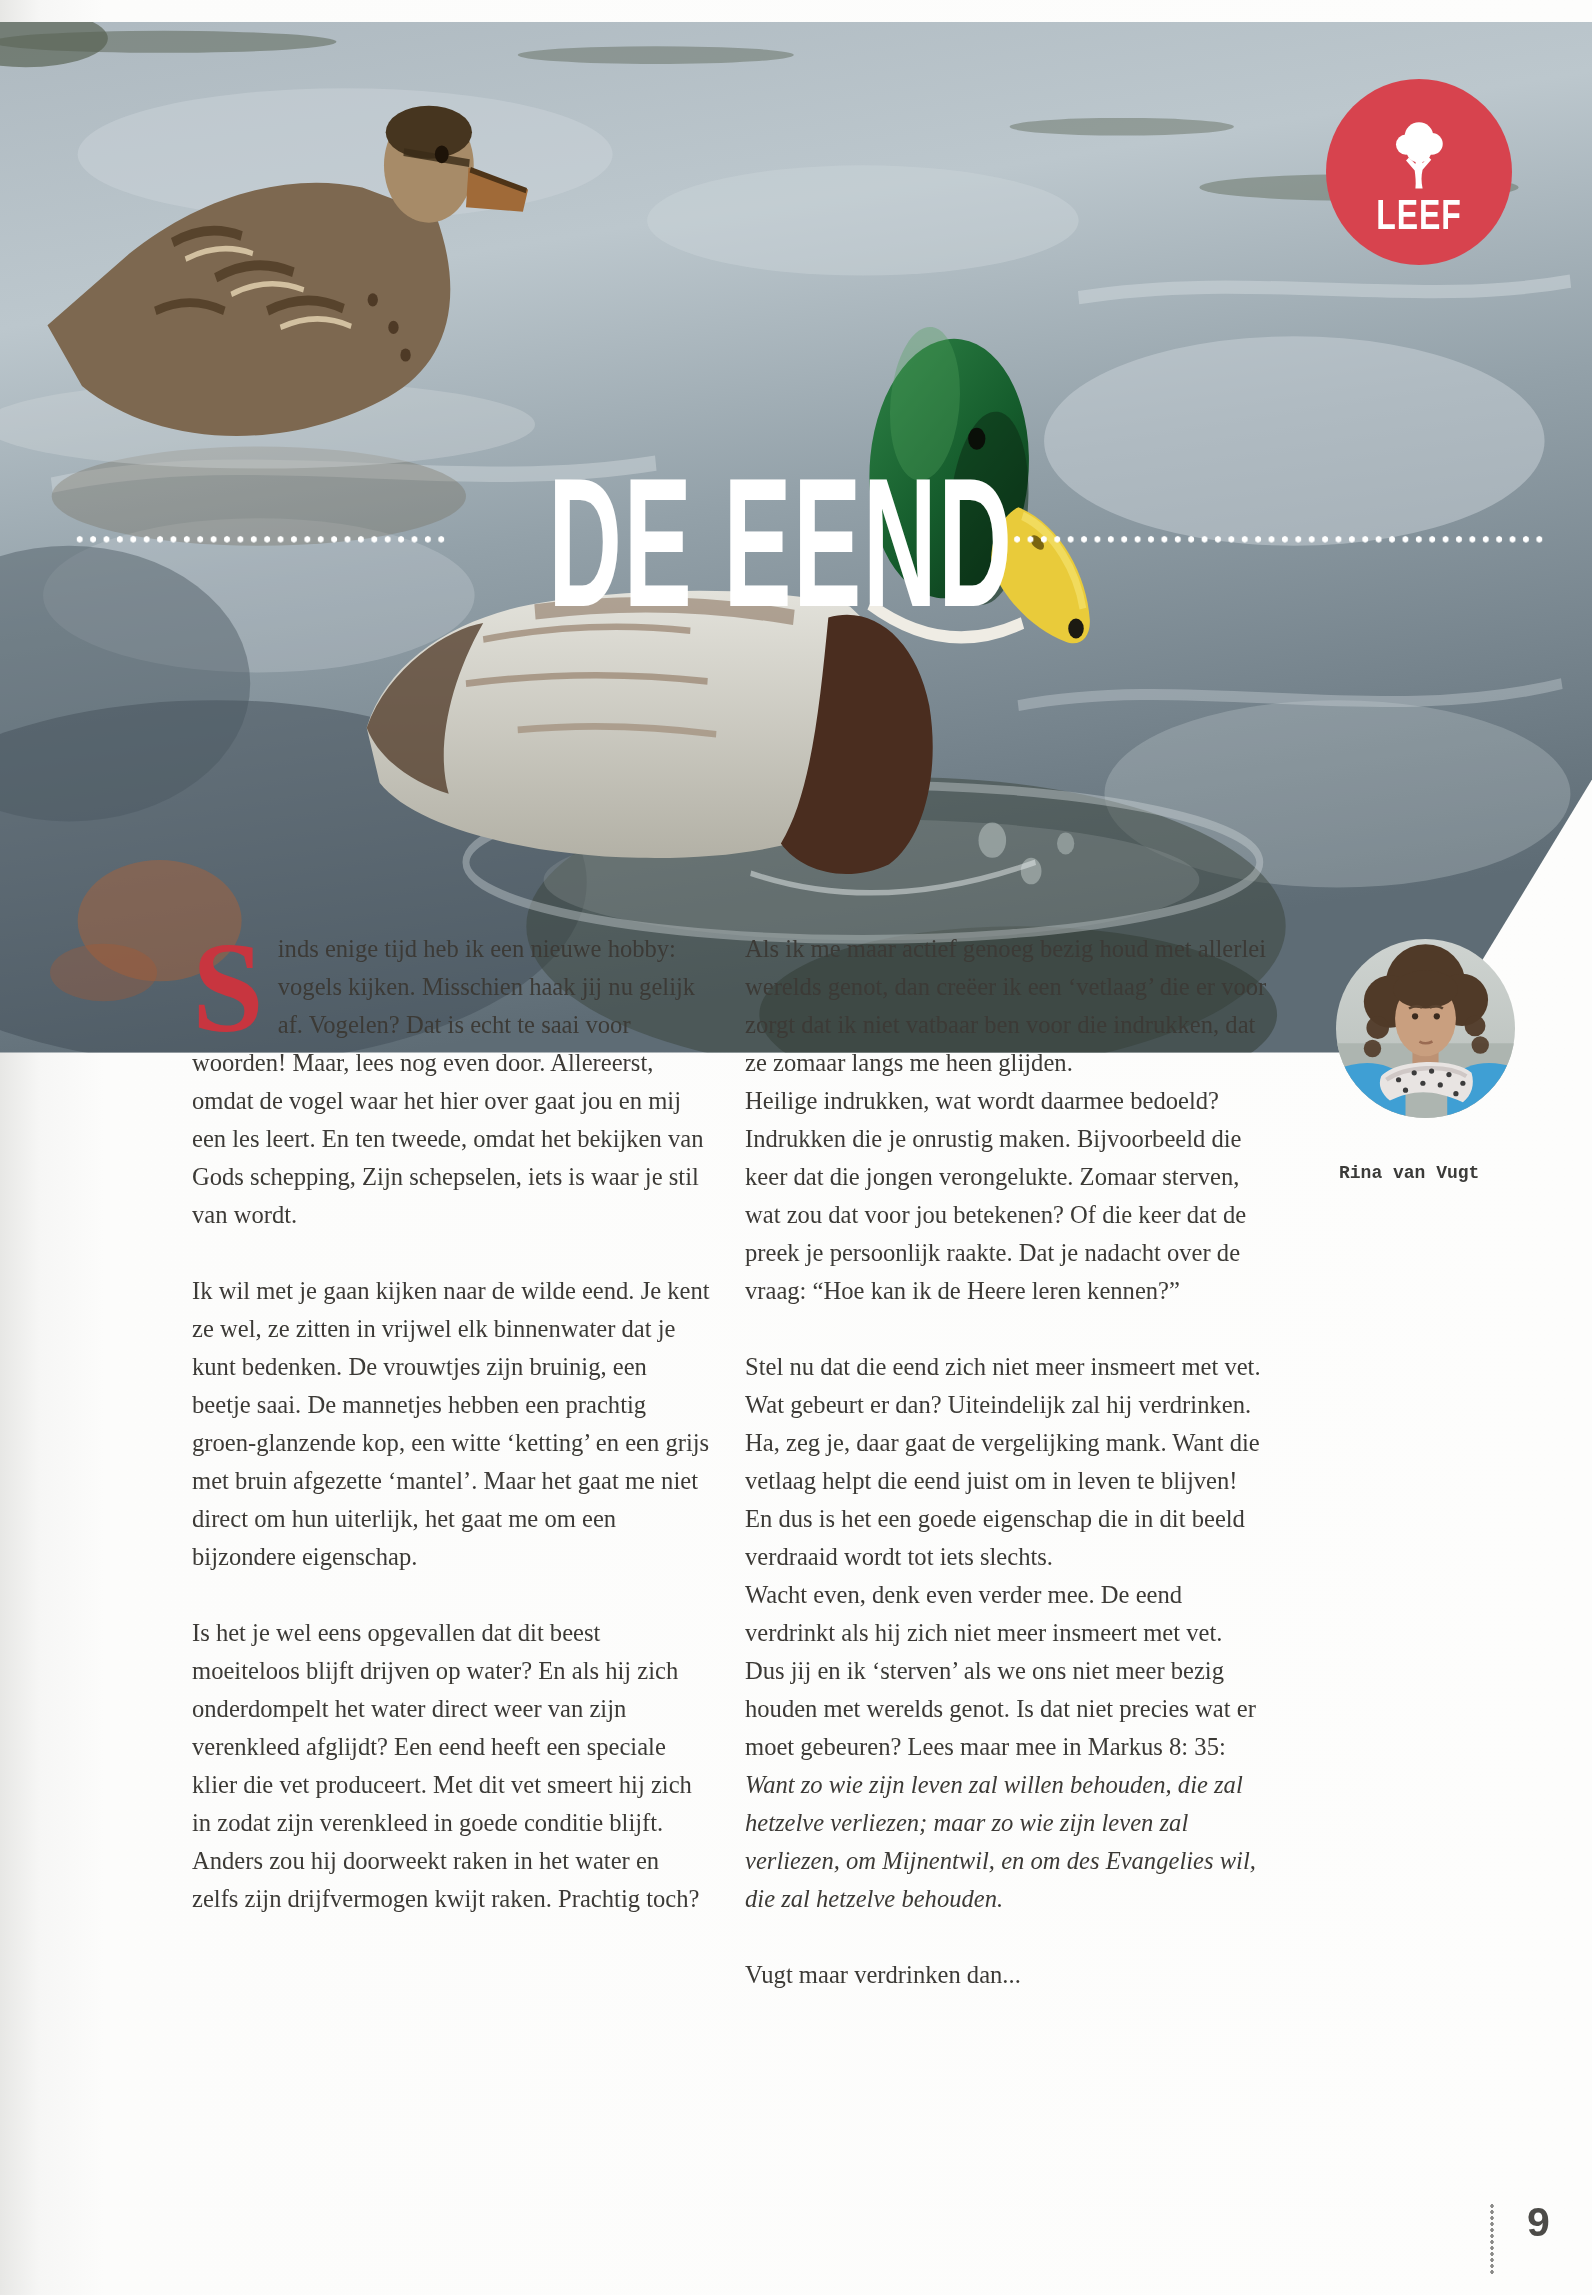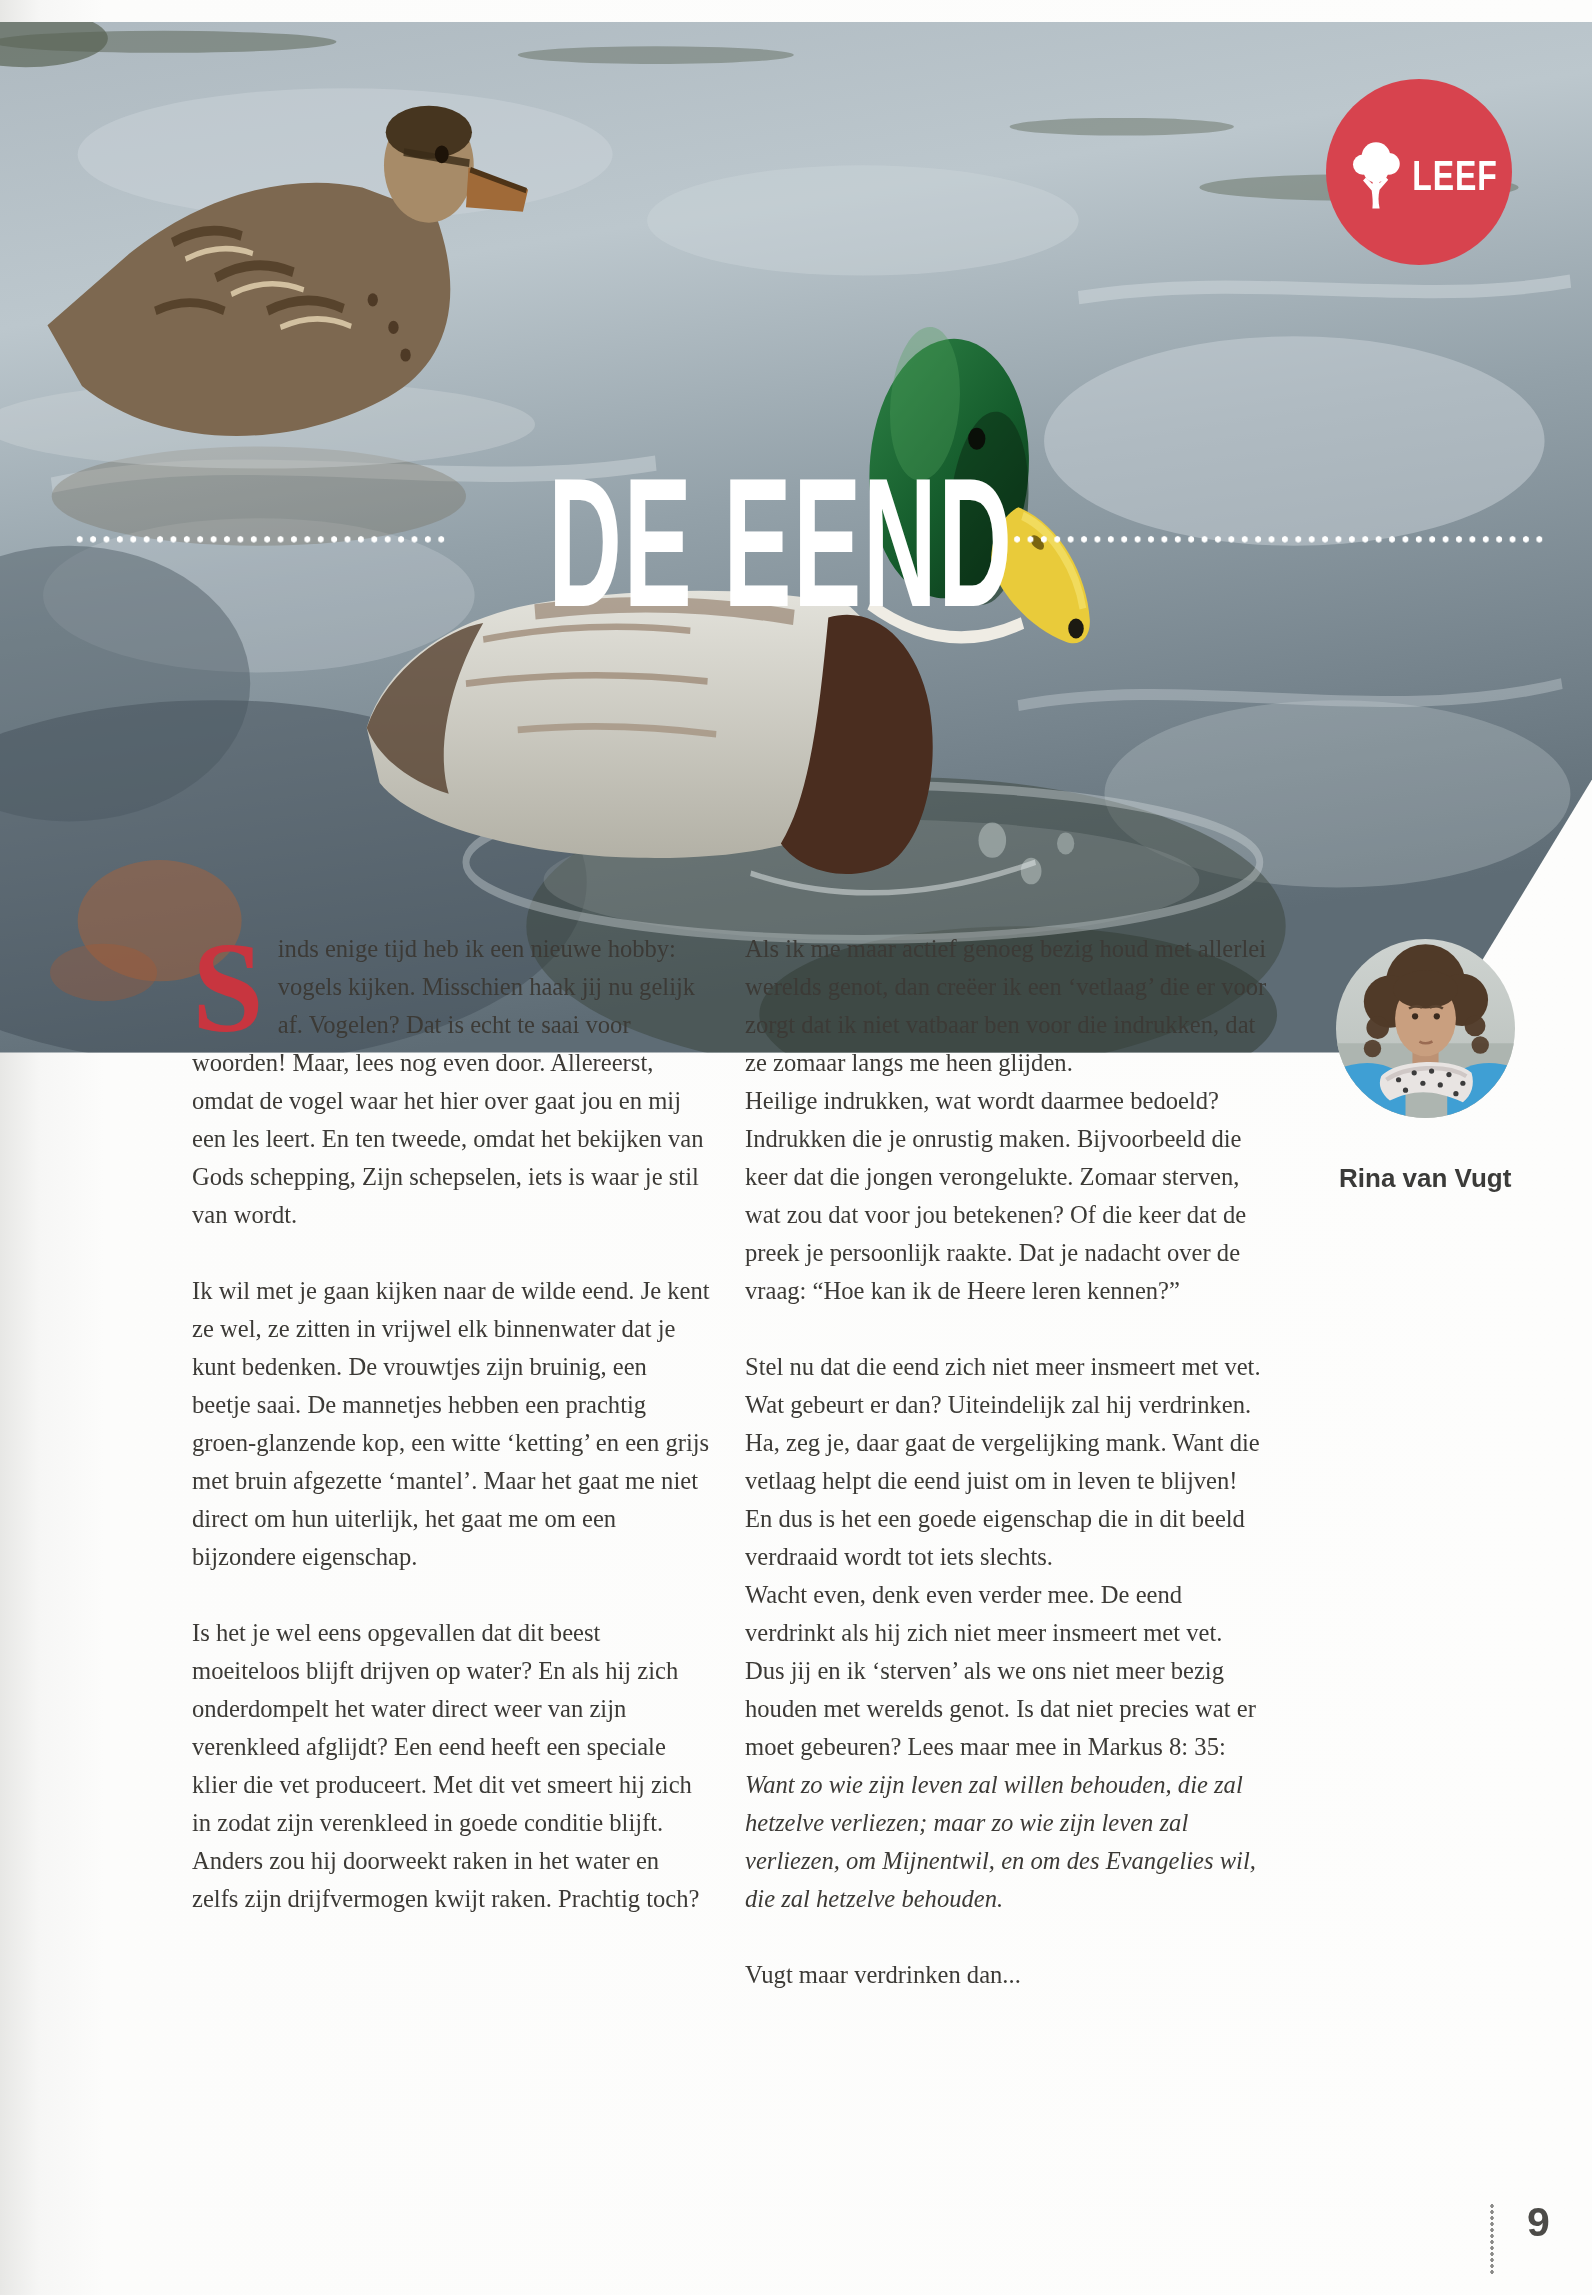--- a/index.html
+++ b/index.html
@@ -25,21 +25,21 @@
   .dotline{
     position:absolute;top:513px;height:8.6px;
     background-image:radial-gradient(circle,#ffffff 0 2.8px,transparent 3.4px);
     background-size:13.4px 8.6px;background-repeat:repeat-x;
   }
   .dotline.left{left:73px;width:373px;}
   .dotline.right{left:997px;width:549px;}
   
   .badge{
     position:absolute;left:1326px;top:79px;width:186px;height:186px;border-radius:50%;
-    background:#d7434e;display:flex;align-items:center;justify-content:center;
+    background:#d7434e;display:flex;flex-direction:column;align-items:center;justify-content:center;
   }
   .badge-label{
     margin-top:7px;color:#ffffff;font-family:"Liberation Sans",sans-serif;
     font-weight:700;font-size:32px;letter-spacing:0.9px;line-height:1;
     transform:scaleY(1.3);transform-origin:50% 50%;
   }
   
   .col{
     position:absolute;top:930px;width:518px;
     font-size:24.6px;line-height:38px;color:#3c3a36;
@@ -52,22 +52,22 @@
   .dropcap{
     float:left;font-size:129px;line-height:97px;
     padding:8.6px 14px 1.7px 0;color:#c8353f;font-weight:700;
     font-family:"Liberation Serif",serif;
   }
   
   .author-photo{position:absolute;left:1336px;top:939px;width:179px;height:179px;}
   .author-photo svg{width:100%;height:100%;}
   .author-name{
     position:absolute;left:1339px;top:1163px;
-    font-family:Liberation Sans, sans-serif;font-weight:700;
-    font-size:26px;color:#3b3b39;
+    font-family:Liberation Mono, monospace;font-weight:700;
+    font-size:18px;color:#3b3b39;
   }
   
   .page-divider{
     position:absolute;left:1490px;top:2203px;width:4.3px;height:72px;
     background-image:radial-gradient(circle,#8a8a88 0 1.6px,transparent 2px);
     background-size:4.3px 6px;background-repeat:repeat-y;
   }
   .page-number{
     position:absolute;left:1527px;top:2199px;
     font-family:"Liberation Sans",sans-serif;font-weight:700;

